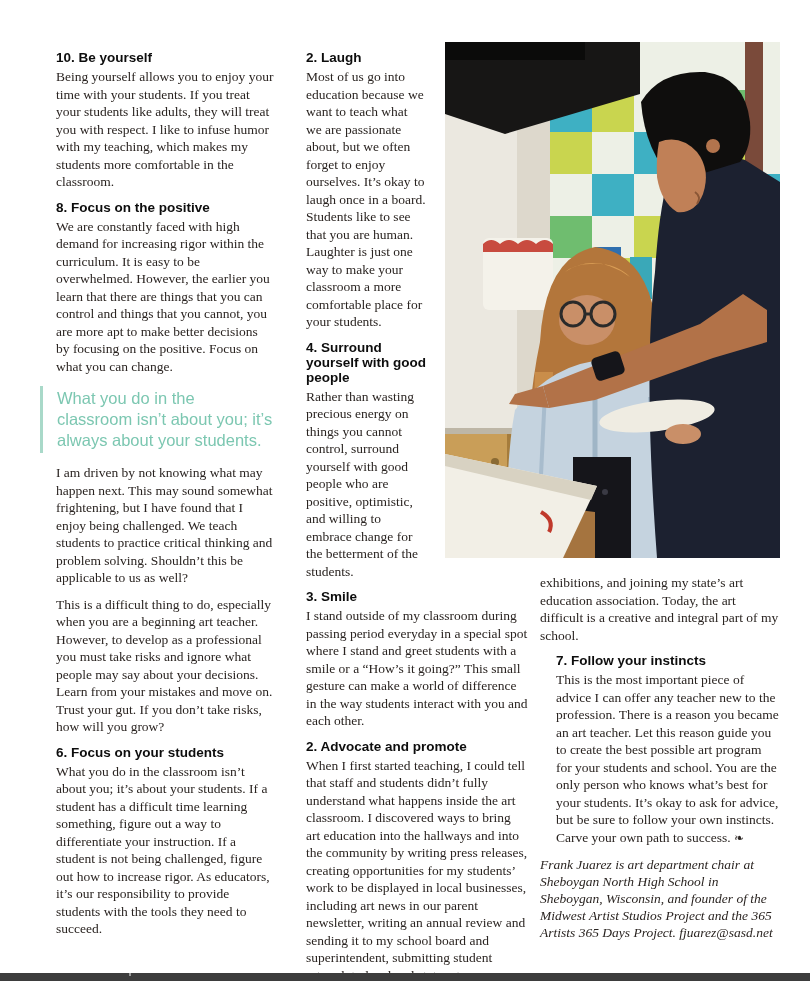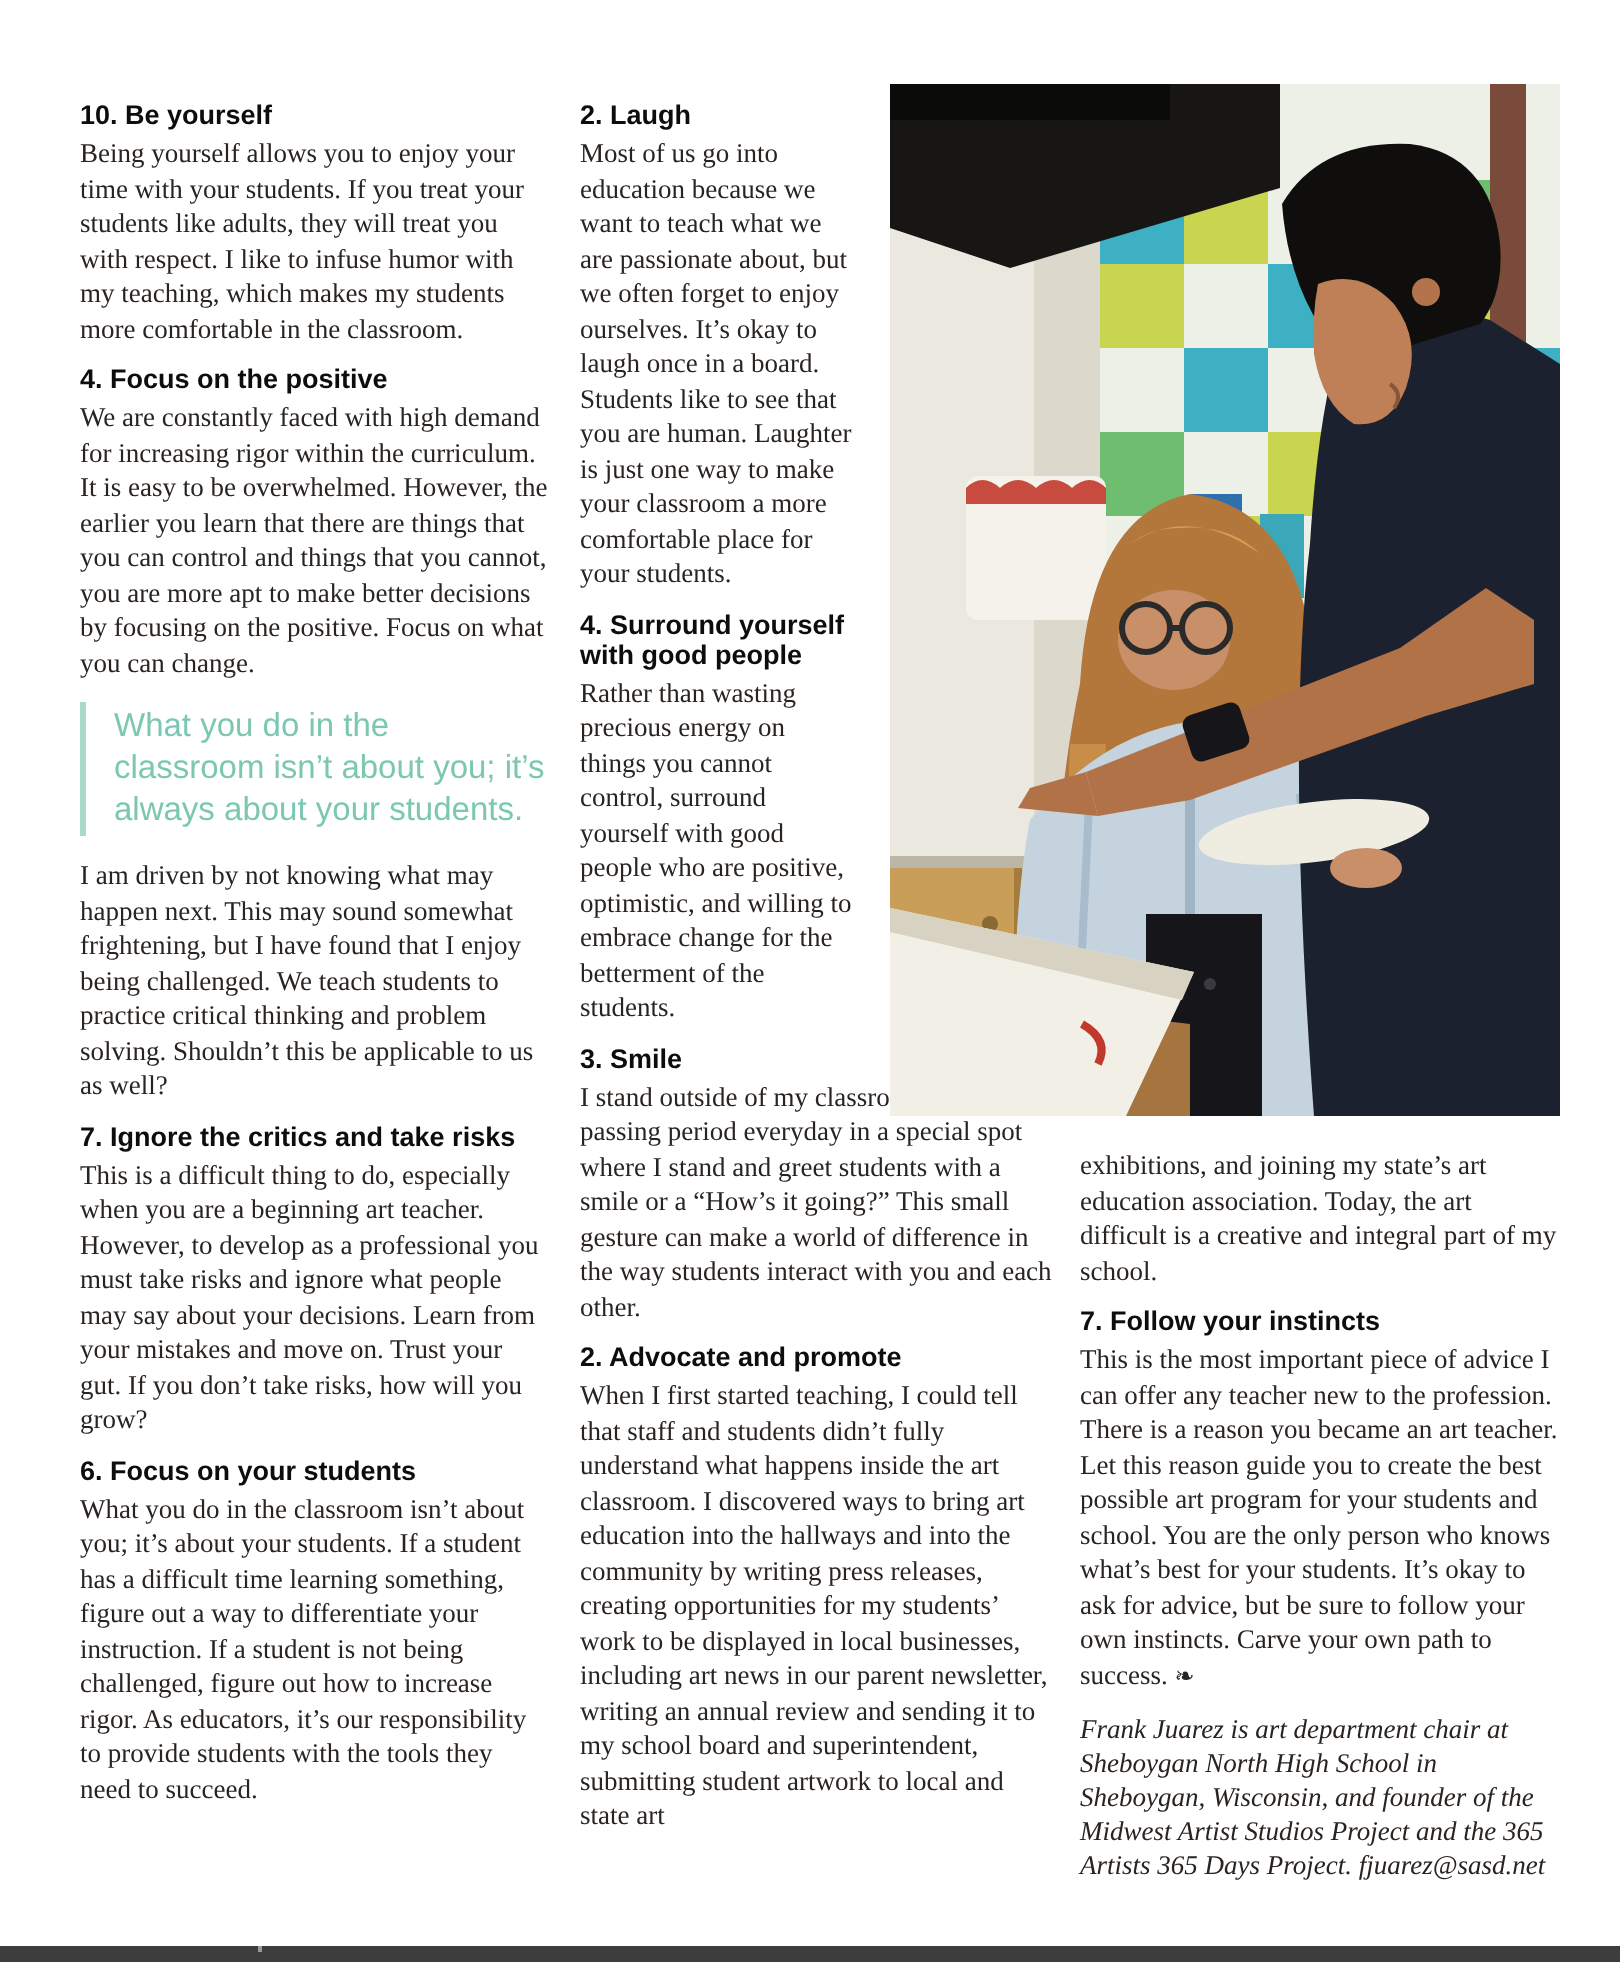--- a/index.html
+++ b/index.html
@@ -3,21 +3,21 @@
 <meta charset="utf-8">
 <style>
   html,body{margin:0;padding:0;background:#ffffff;}
   .page{position:relative;width:810px;height:981px;background:#fff;overflow:hidden;
         font-family:"Liberation Serif",serif;color:#272120;}
   .col{position:absolute;}
   .col-left{left:40px;top:50px;width:234px;}
   .col-mid{left:290px;top:50px;width:238px;}
   .col-mid .narrow{width:136px;}
   .col-right{left:540px;top:574px;width:240px;}
-  article{margin:0 0 9px 0;}
+  article{margin:0 0 9px 16px;}
   .tip-title{font:bold 13.5px/15px "Liberation Sans",sans-serif;color:#0d0d0d;margin:0 0 3px 0;}
   .tip-body{font:13.5px/17.5px "Liberation Serif",serif;margin:0;color:#2a2421;}
   .pullquote{margin:11px 0 11px 0;border-left:3px solid #a9d9c9;padding:2px 0 2px 14px;}
   .pullquote p{font:16.5px/21px "Liberation Sans",sans-serif;color:#7cc7b1;margin:0;}
   .cont{font:13.5px/17.5px "Liberation Serif",serif;margin:0 0 9px 0;color:#2a2421;}
   .bio{font-style:italic;font:italic 13.5px/17px "Liberation Serif",serif;margin:0 0 0 0;color:#2a2421;}
   .endmark{font-size:12px;color:#2a2421;}
   .photo{position:absolute;left:445px;top:42px;width:335px;height:516px;margin:0;overflow:hidden;}
   .photo svg{display:block;}
   .footer-bar{position:absolute;left:0;right:0;bottom:0;height:8px;background:#3d3d3d;}
@@ -27,31 +27,30 @@
 <body>
 
 <div class="page">
 
   <section class="col col-left">
     <article>
       <h3 class="tip-title">10. Be yourself</h3>
       <p class="tip-body">Being yourself allows you to enjoy your time with your students. If you treat your students like adults, they will treat you with respect. I like to infuse humor with my teaching, which makes my students more comfortable in the classroom.</p>
     </article>
     <article>
-      <h3 class="tip-title">4. Focus on the positive</h3>
+      <h3 class="tip-title">8. Focus on the positive</h3>
       <p class="tip-body">We are constantly faced with high demand for increasing rigor within the curriculum. It is easy to be overwhelmed. However, the earlier you learn that there are things that you can control and things that you cannot, you are more apt to make better decisions by focusing on the positive. Focus on what you can change.</p>
     </article>
     <blockquote class="pullquote">
       <p>What you do in the classroom isn’t about you; it’s always about your students.</p>
     </blockquote>
     <article>
       <p class="tip-body">I am driven by not knowing what may happen next. This may sound somewhat frightening, but I have found that I enjoy being challenged. We teach students to practice critical thinking and problem solving. Shouldn’t this be applicable to us as well?</p>
     </article>
     <article>
-      <h3 class="tip-title">7. Ignore the critics and take risks</h3>
       <p class="tip-body">This is a difficult thing to do, especially when you are a beginning art teacher. However, to develop as a professional you must take risks and ignore what people may say about your decisions. Learn from your mistakes and move on. Trust your gut. If you don’t take risks, how will you grow?</p>
     </article>
     <article>
       <h3 class="tip-title">6. Focus on your students</h3>
       <p class="tip-body">What you do in the classroom isn’t about you; it’s about your students. If a student has a difficult time learning something, figure out a way to differentiate your instruction. If a student is not being challenged, figure out how to increase rigor. As educators, it’s our responsibility to provide students with the tools they need to succeed.</p>
     </article>
   </section>
 
   <section class="col col-mid">
     <div class="narrow">

